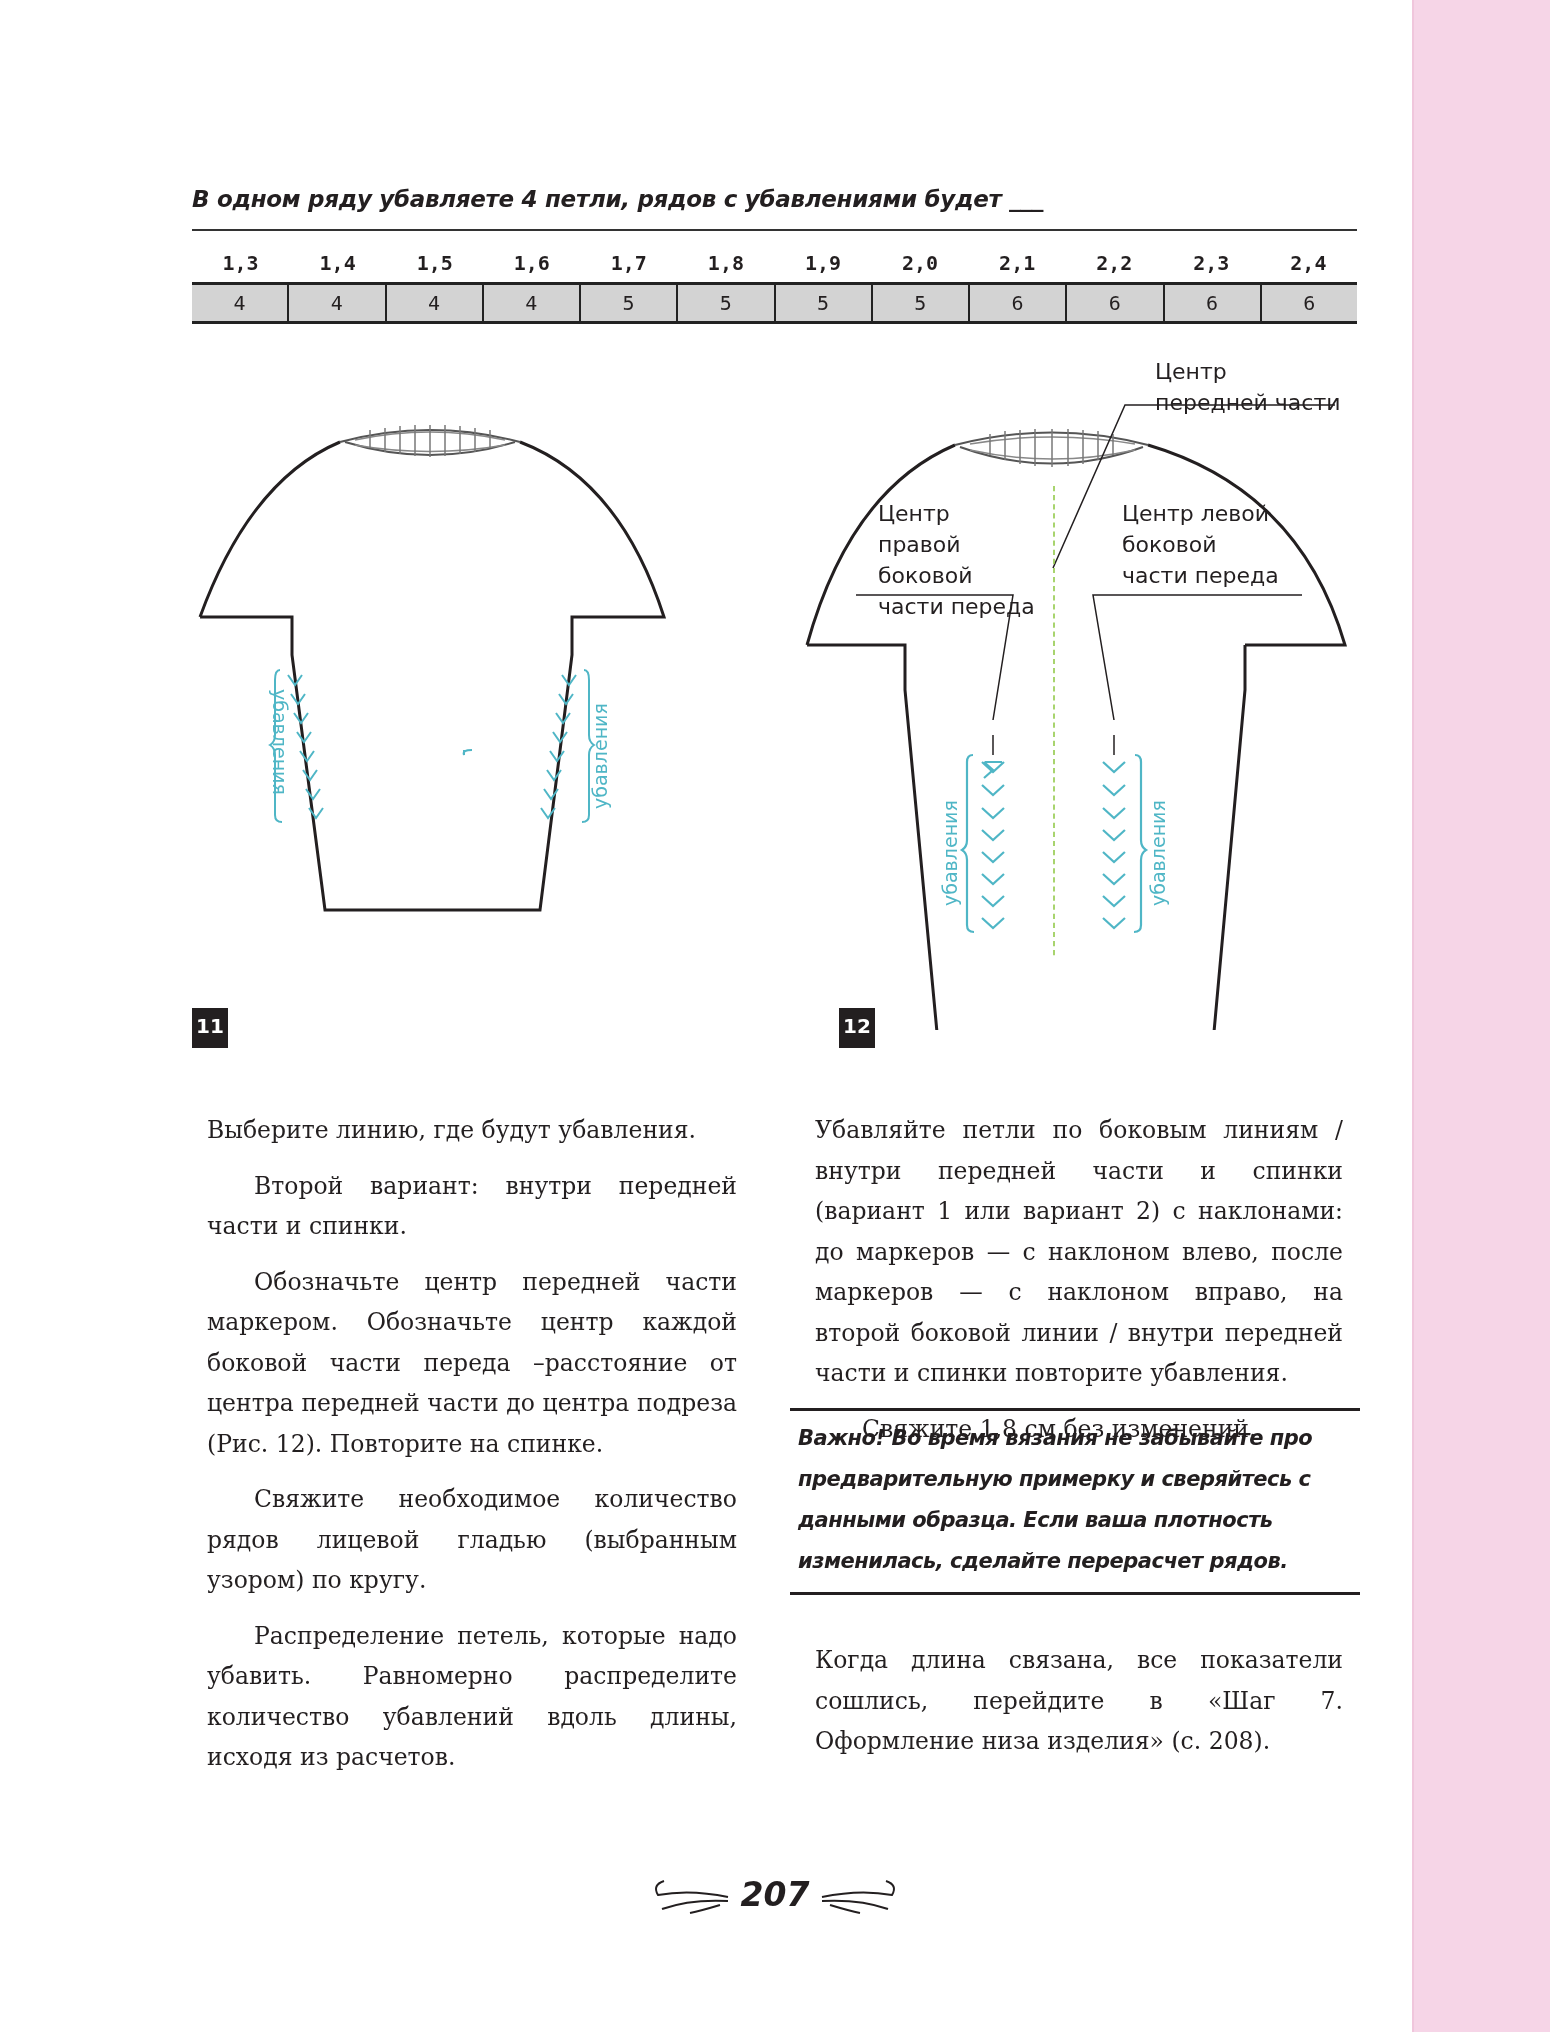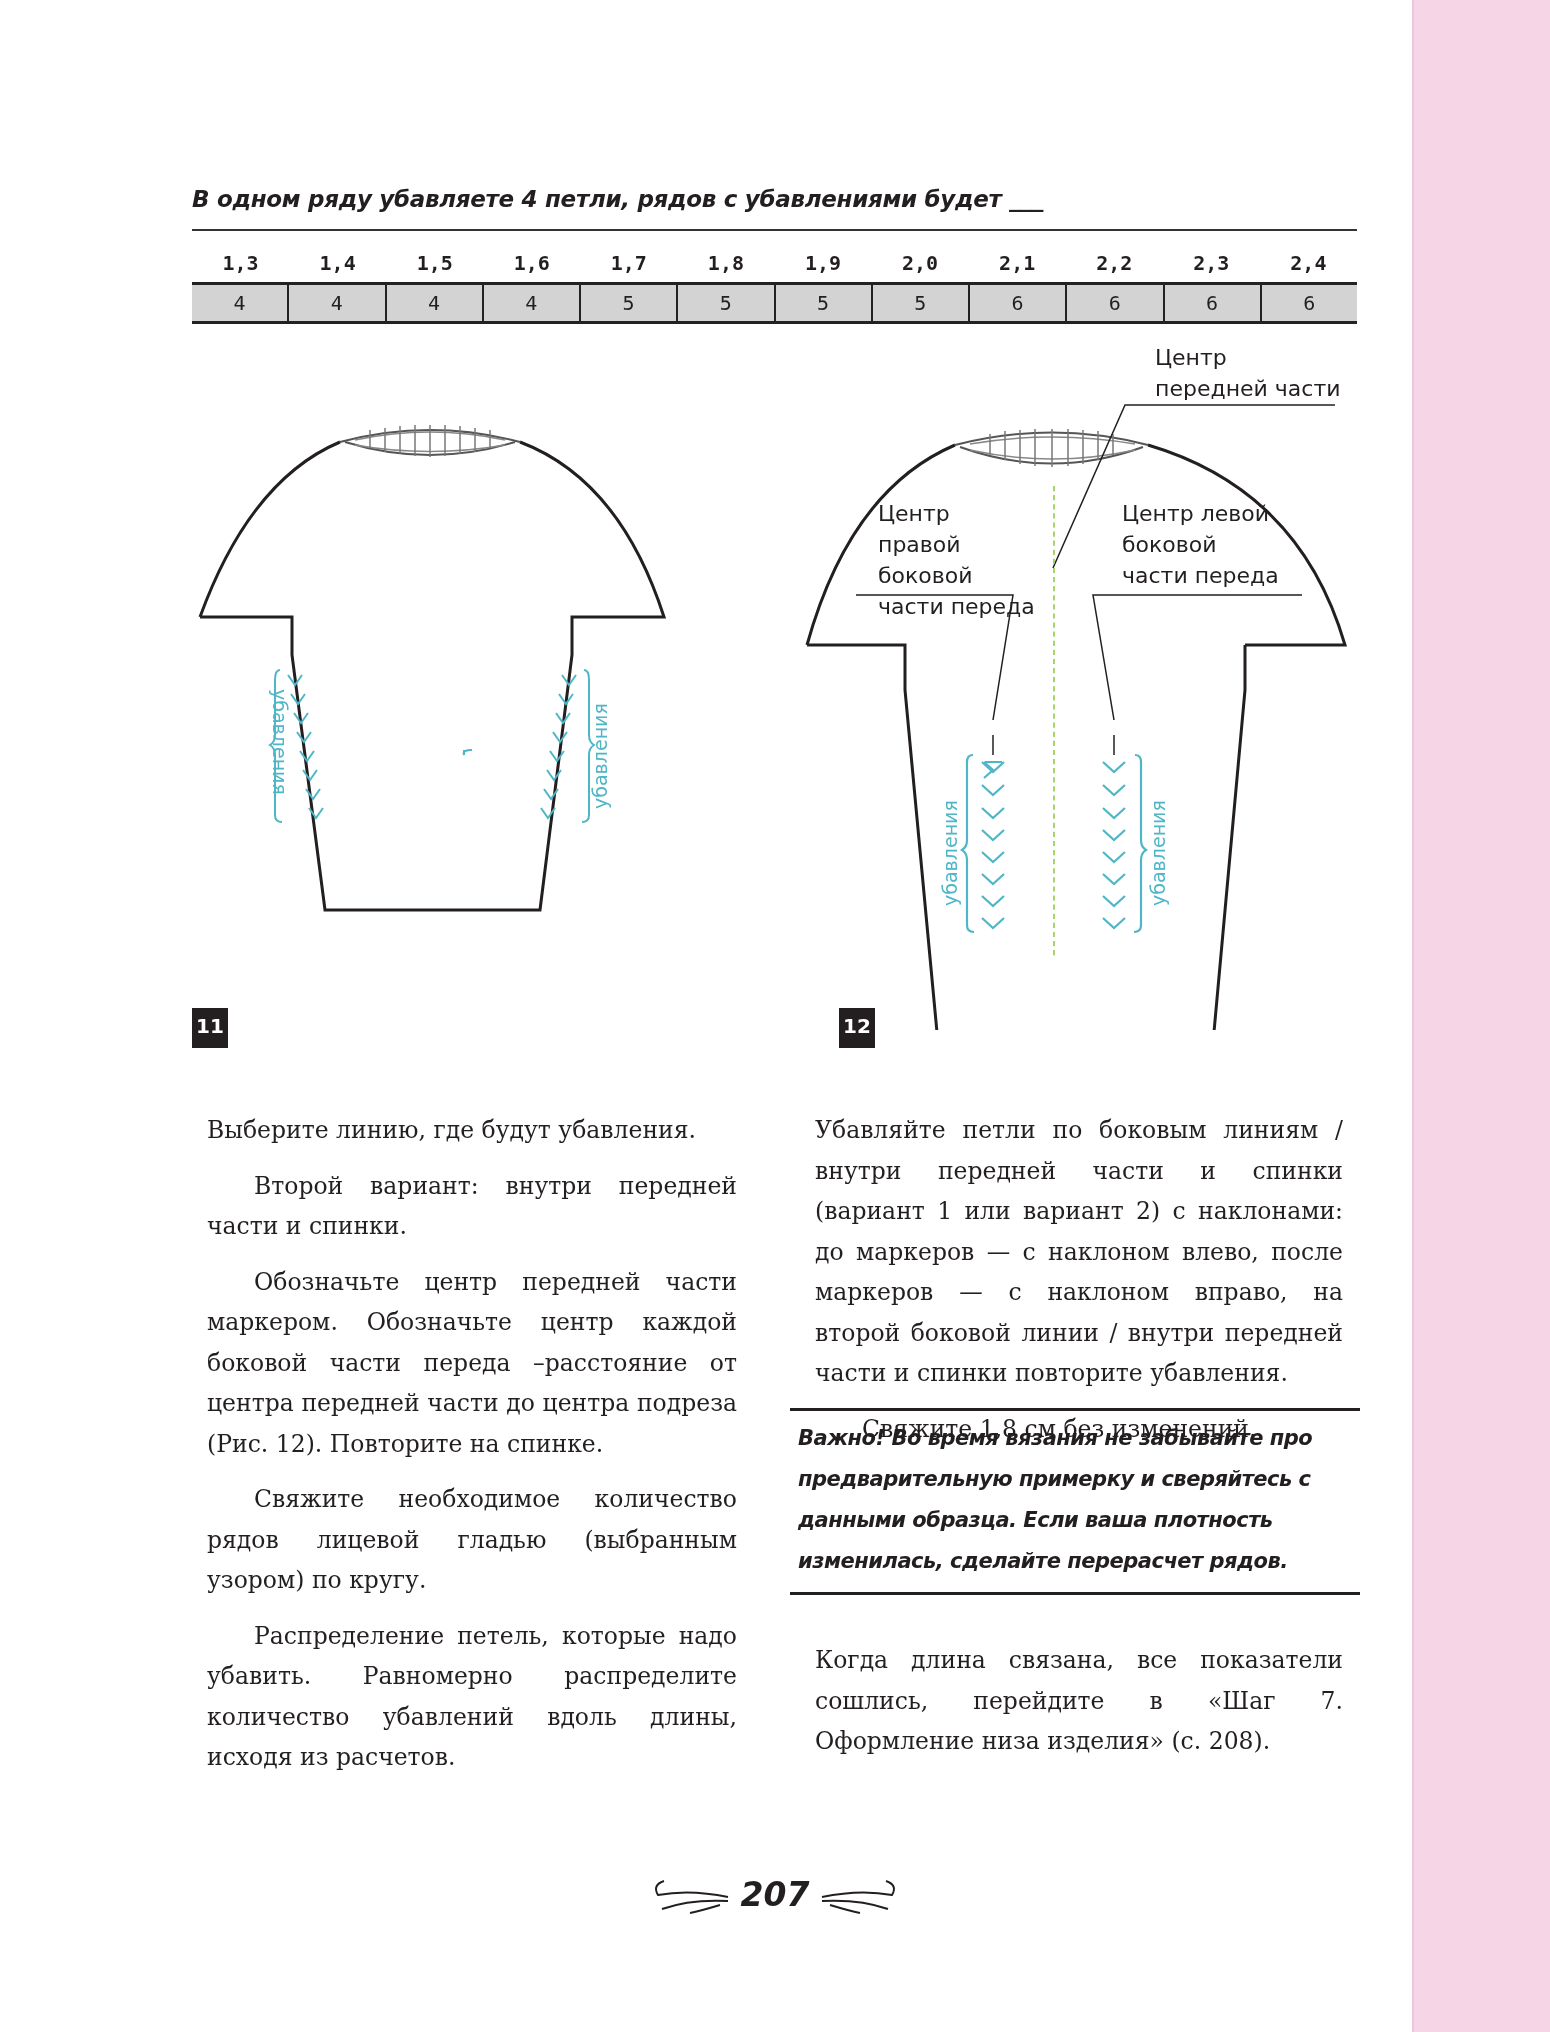--- a/index.html
+++ b/index.html
@@ -185,21 +185,21 @@
       <path d="M313 432 L324 442 L335 432"></path>
         <path d="M313 455 L324 465 L335 455"></path>
       <path d="M313 478 L324 488 L335 478"></path>
         <path d="M313 500 L324 510 L335 500"></path>
       <path d="M313 522 L324 532 L335 522"></path>
         <path d="M313 544 L324 554 L335 544"></path>
       <path d="M313 566 L324 576 L335 566"></path>
         <path d="M313 588 L324 598 L335 588"></path>
     </g>
   </svg>
-  <div class="abs diagram-text" style="left:365px; top:12px; width:200px;">
+  <div class="abs diagram-text" style="left:365px; top:26px; width:200px;">
     <div>Центр</div>
     <div>передней части</div>
   </div>
   <div class="abs diagram-text" style="left:88px; top:168px; width:160px;">
     <div>Центр правой</div>
     <div>боковой</div>
     <div>части переда</div>
   </div>
   <div class="abs diagram-text" style="left:332px; top:168px; width:160px;">
     <div>Центр левой</div>

